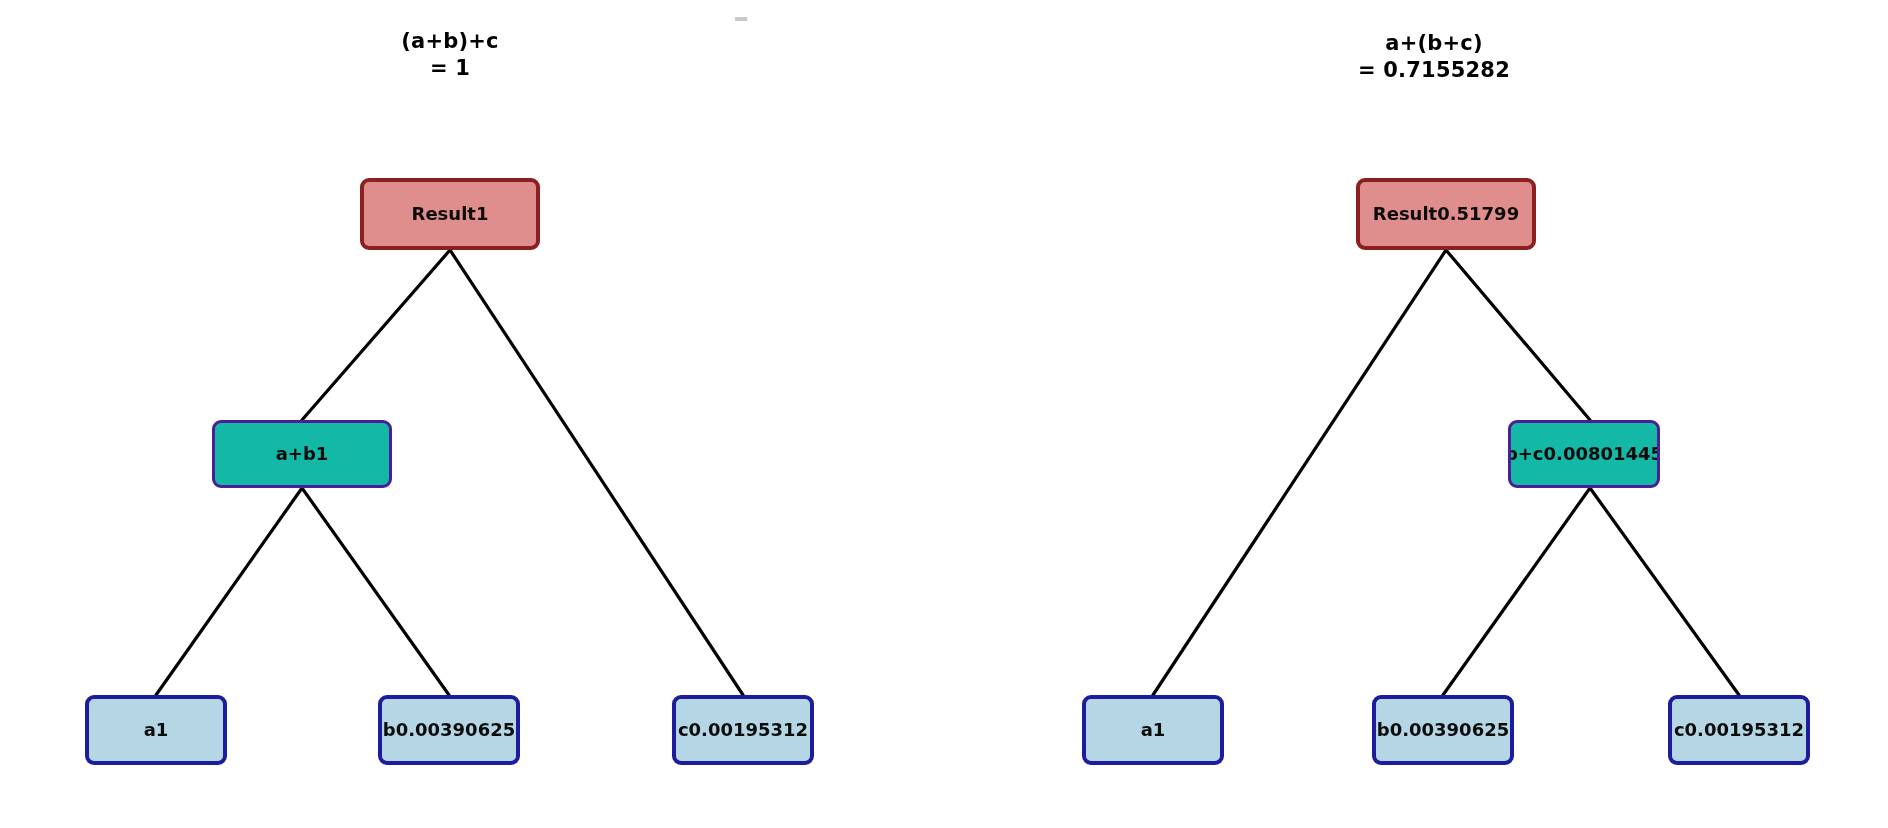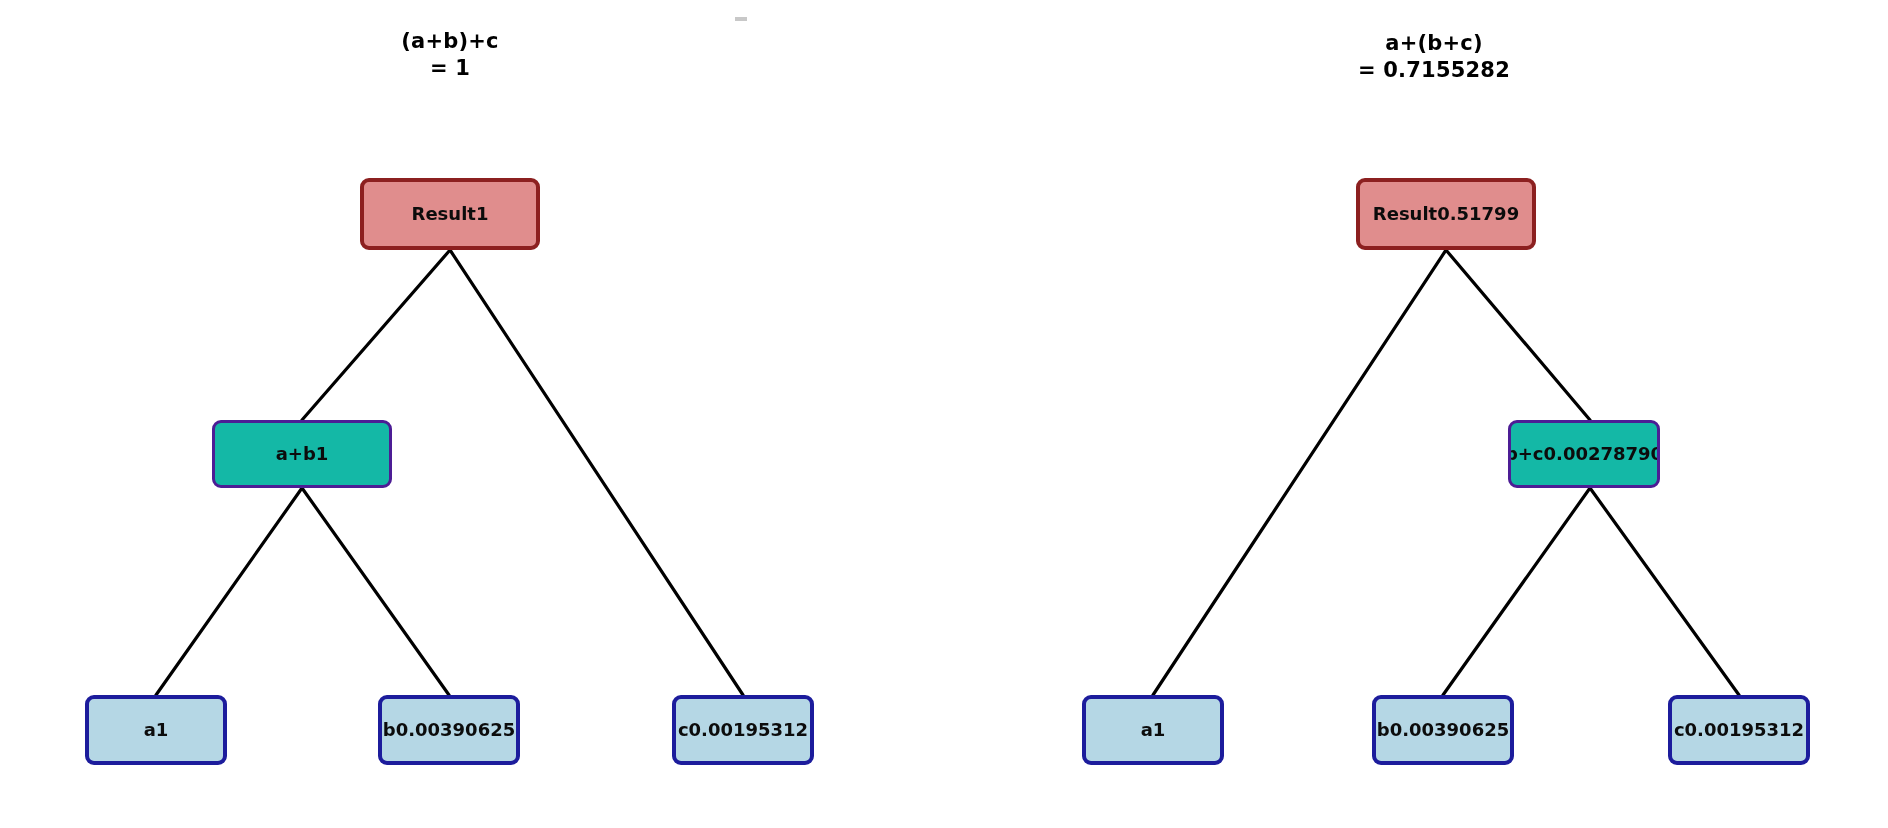--- a/index.html
+++ b/index.html
@@ -108,21 +108,21 @@
       <div class="node leaf" style="left: 672px; top: 695px; width: 142px; height: 70px;">
         <div class="nlabel">c</div>
         <div class="nval">0.00195312</div>
       </div>
       <div class="node result" style="left: 1356px; top: 178px; width: 180px; height: 72px;">
         <div class="nlabel">Result</div>
         <div class="nval">0.51799</div>
       </div>
       <div class="node inner" style="left: 1500px; top: 420px; width: 152px; height: 68px; margin-left: 8px;">
         <div class="nlabel">b+c</div>
-        <div class="nval">0.00278790</div>
+        <div class="nval">0.00801445</div>
       </div>
       <div class="node leaf" style="left: 1082px; top: 695px; width: 142px; height: 70px;">
         <div class="nlabel">a</div>
         <div class="nval">1</div>
       </div>
       <div class="node leaf" style="left: 1372px; top: 695px; width: 142px; height: 70px;">
         <div class="nlabel">b</div>
         <div class="nval">0.00390625</div>
       </div>
       <div class="node leaf" style="left: 1668px; top: 695px; width: 142px; height: 70px;">

